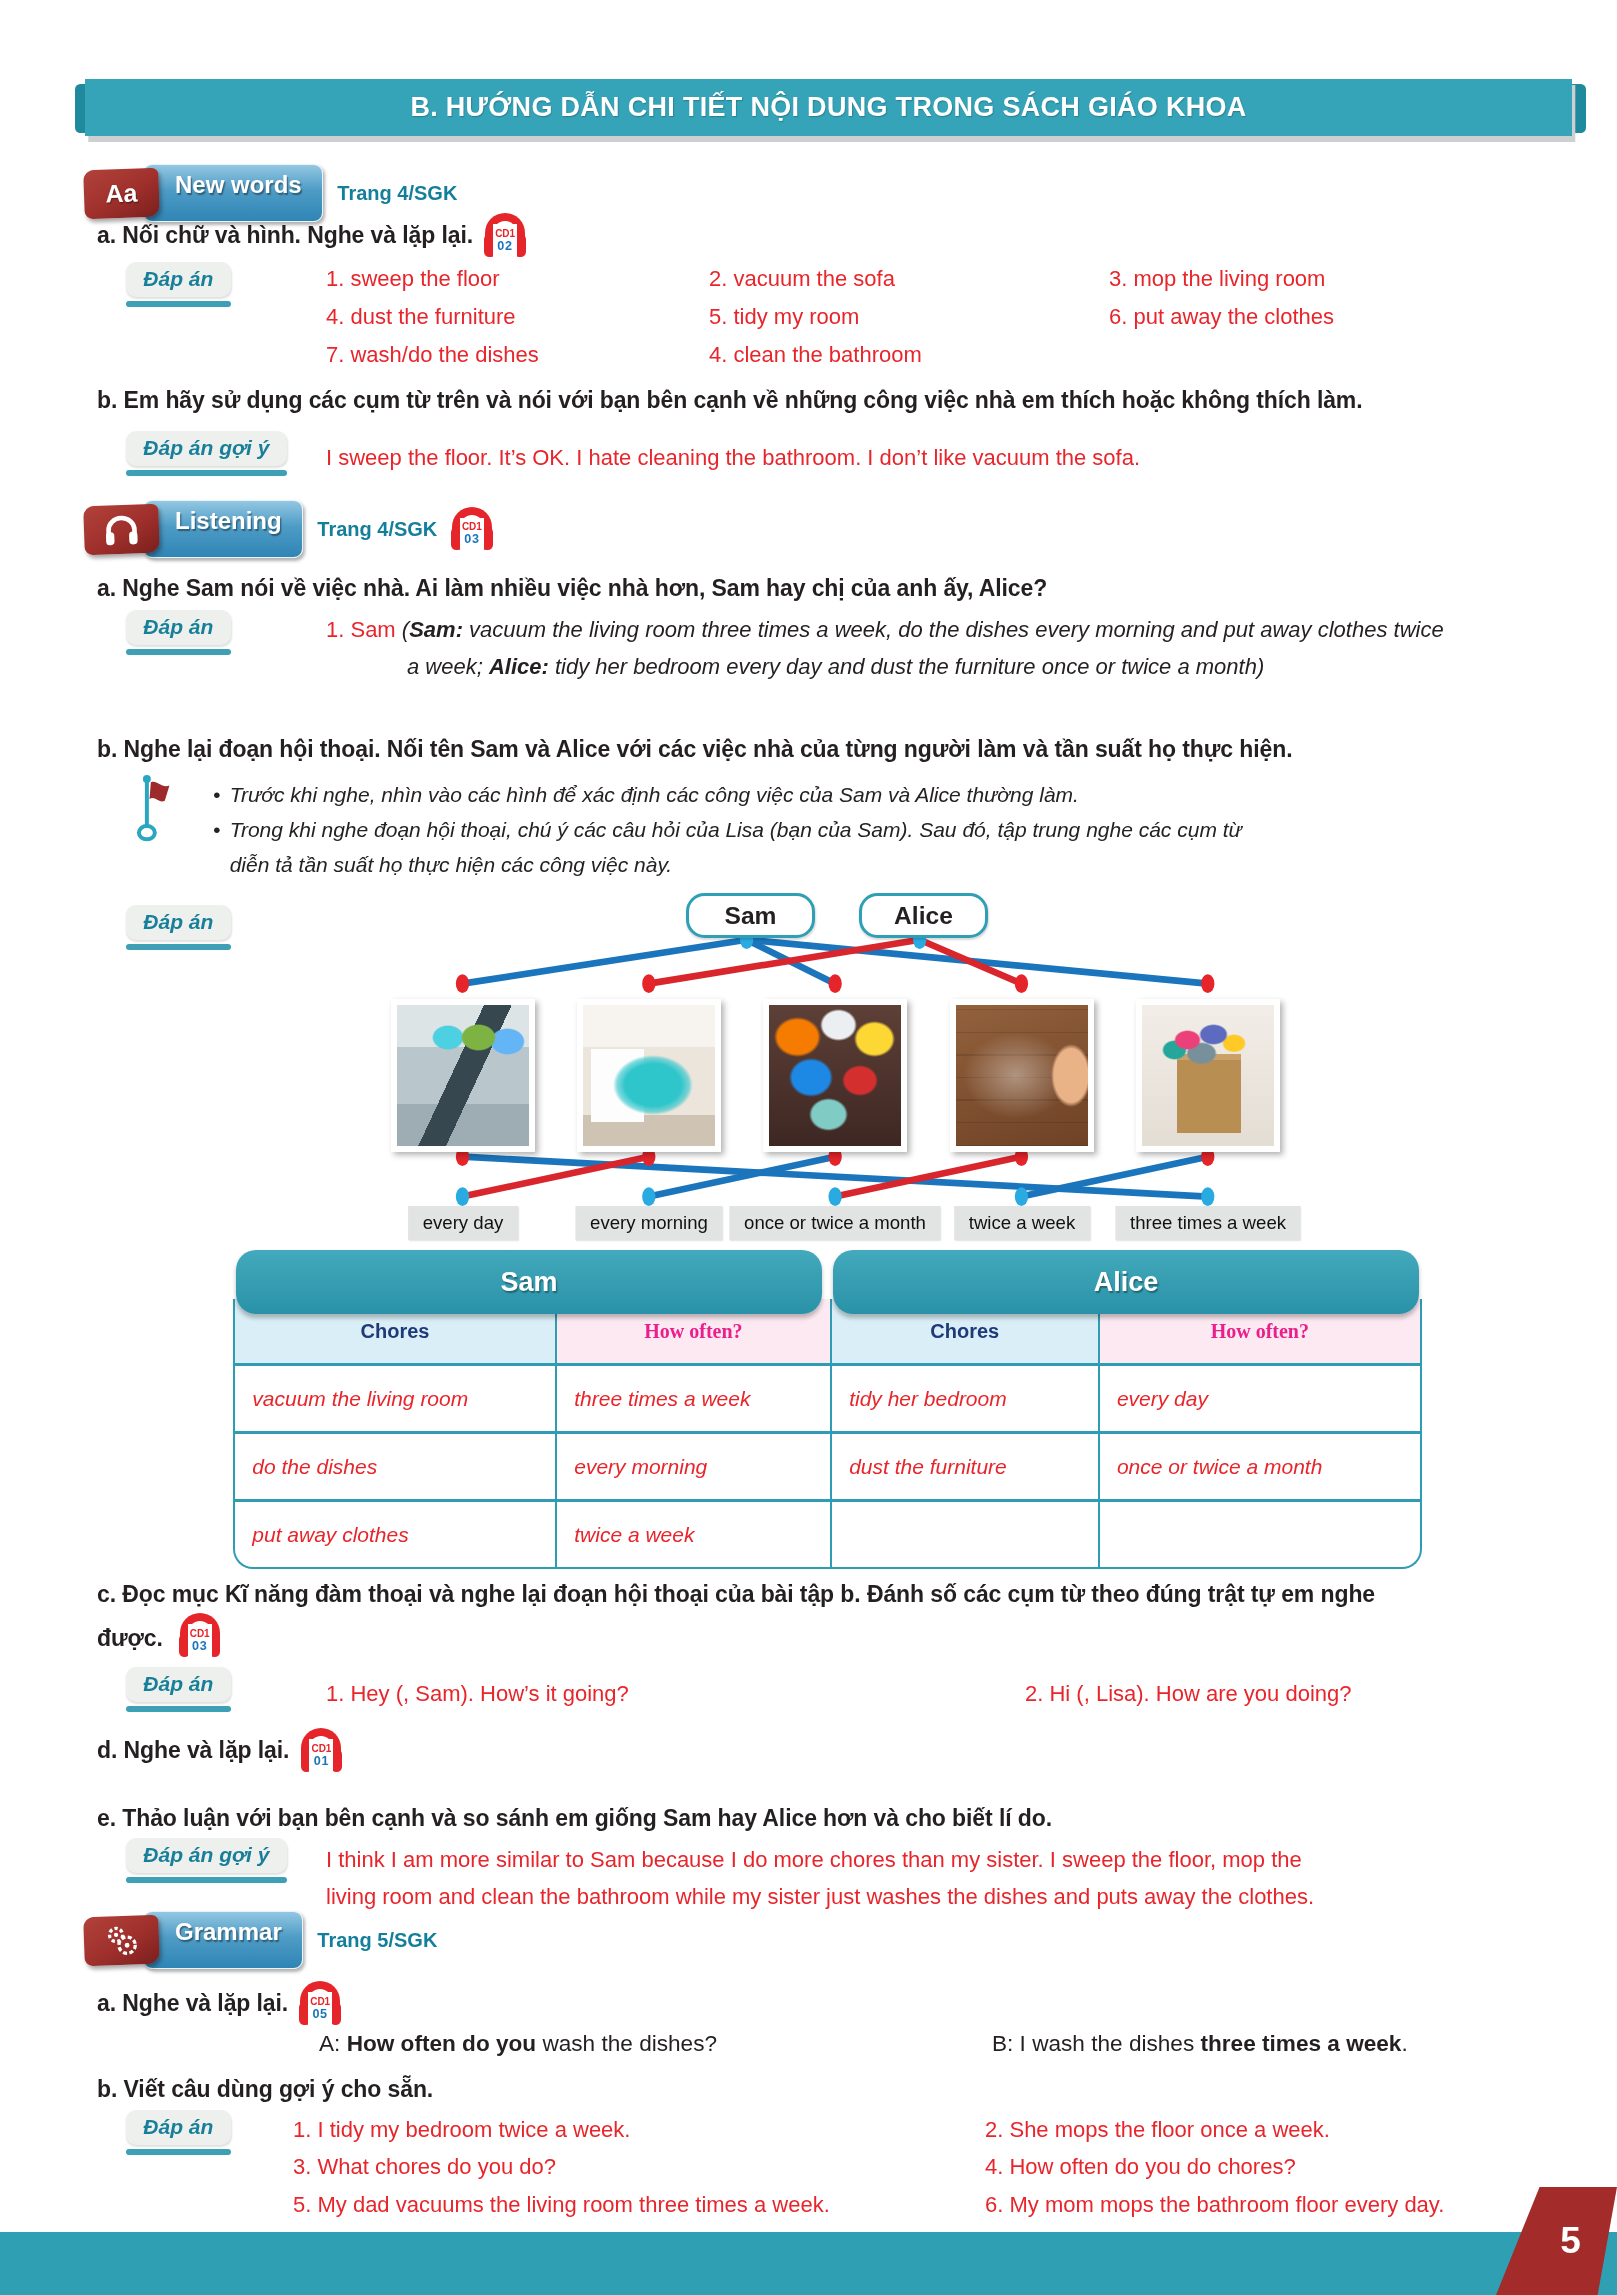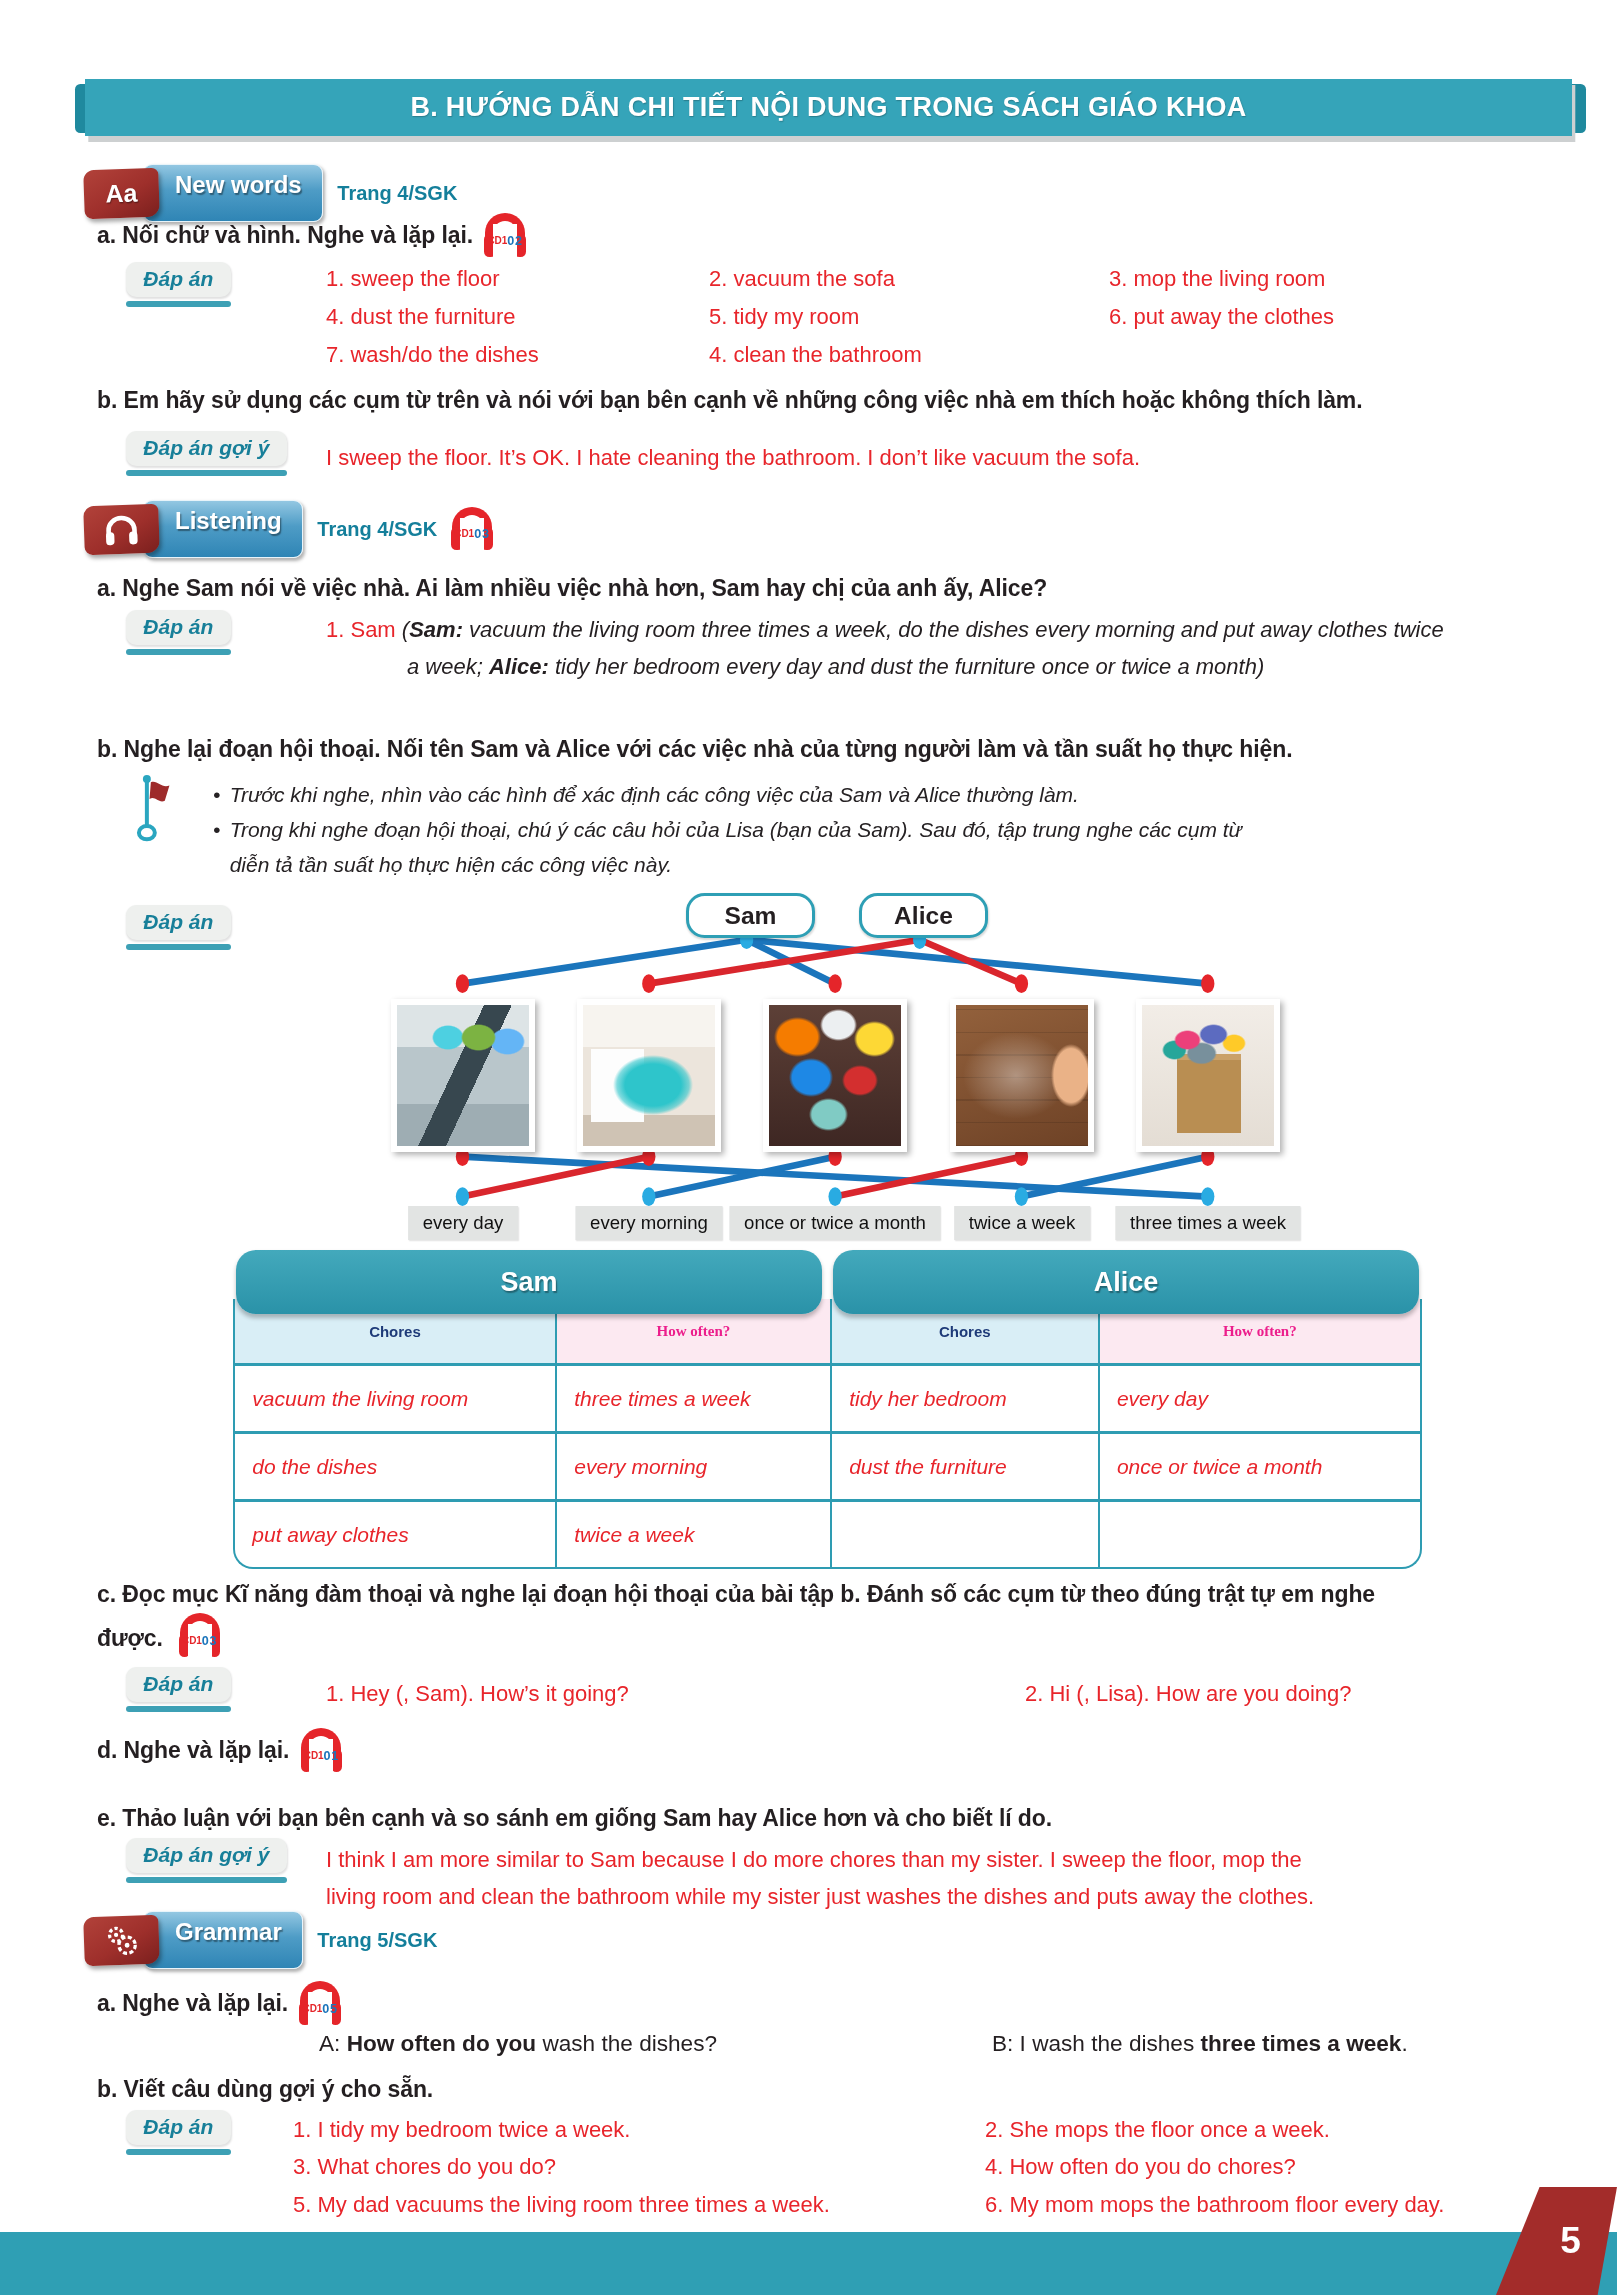--- a/index.html
+++ b/index.html
@@ -33,21 +33,21 @@
           font-weight:bold;font-style:italic;font-size:21px;box-shadow:0.7px 1.3px 2px rgba(0,0,0,.12);}
   .ans-badge .bar{height:6.7px;background:#3da0b5;border-radius:4px;margin-top:4px;}
 
   
   .cd{position:relative;display:inline-block;width:40px;height:45px;flex:0 0 auto;vertical-align:-12px;}
   .cd .arch{position:absolute;left:0;top:0;width:40px;height:32px;border:8px solid #e5252a;
           border-bottom:none;border-radius:21px 21px 0 0;box-sizing:border-box;}
   .cd .pad{position:absolute;width:11.3px;height:23px;background:#e5252a;border-radius:5.3px;top:20.6px;}
   .cd .pad.l{left:-0.7px}.cd .pad.r{right:-0.7px}
   .cd .lbl{position:absolute;left:8px;right:8px;top:11.3px;bottom:1.3px;background:#fff;display:flex;
-          flex-direction:row;align-items:center;justify-content:center;line-height:1;}
+          flex-direction:column;align-items:center;justify-content:center;line-height:1;}
   .cd .disc{color:#e5252a;font-size:10px;font-weight:bold;}
   .cd .track{color:#1b75bb;font-size:12.6px;font-weight:bold;letter-spacing:0.7px;margin-top:1.3px;}
 
   
   .task{position:absolute;font-weight:bold;font-size:23px;color:#241f21;letter-spacing:-0.1px;line-height:37px;}
   .task-flex{display:flex;align-items:center;gap:12px;}
   .red{color:#e8252b;}
   .redtext{position:absolute;color:#e8252b;font-size:22px;line-height:37px;}
   .redcol div{line-height:38px;}
   .hang{padding-left:81px;text-indent:-81px;}
@@ -120,21 +120,21 @@
   .tabs-row{position:relative;z-index:2;display:flex;gap:10.6px;height:64px;padding:0 2.7px;}
   .tab{flex:1;background:linear-gradient(180deg,#43a9bc,#2a92a8);border-radius:20px;
         box-shadow:0 3.3px 4px rgba(0,0,0,.25);color:#fff;font-weight:bold;font-size:27px;
         display:flex;align-items:center;justify-content:center;text-shadow:1.3px 2px 1.3px rgba(0,0,0,.35);}
   .gtable{position:relative;z-index:1;margin-top:-14.6px;display:grid;
         grid-template-columns:27% 23.2% 22.6% 27.2%;border:2.7px solid #2e9cb2;border-top:none;
         border-radius:0 0 20px 20px;overflow:hidden;background:#fff;}
   .gt-cell{border-left:2px solid #2e9cb2;padding-left:17.3px;display:flex;align-items:center;
         min-height:65px;font-style:italic;font-size:21px;color:#e8252b;}
   .gt-cell.first{border-left:none;}
-  .gt-head{justify-content:center;padding-left:0;font-style:normal;font-weight:bold;font-size:15px;min-height:64px;}
+  .gt-head{justify-content:center;padding-left:0;font-style:normal;font-weight:bold;font-size:20px;min-height:64px;}
   .gt-head.chores{background:#d9eef6;color:#1e3a78;}
   .gt-head.often{background:#fce9f1;color:#ec1e8c;font-family:Liberation Serif, serif;}
   .rowsep{border-top:3.3px solid #2e9cb2;}
 
   
   .footer-band{position:absolute;left:0;top:2232px;width:1617px;height:63px;background:#2f9fb4;}
   .page-tab{position:absolute;left:1496px;top:2187px;width:121px;height:108px;background:#a32c2a;
         clip-path:polygon(36% 0,100% 0,84% 100%,0 100%);display:flex;align-items:center;
         justify-content:center;}
   .page-tab span{color:#fff;font-weight:bold;font-size:37px;padding-left:28px;}

